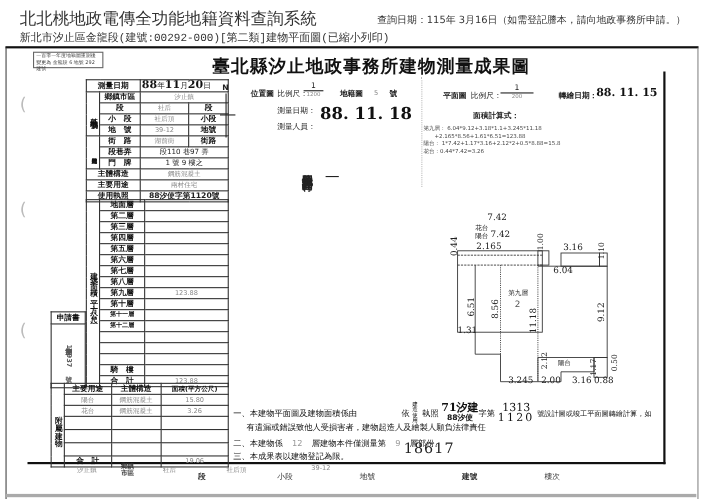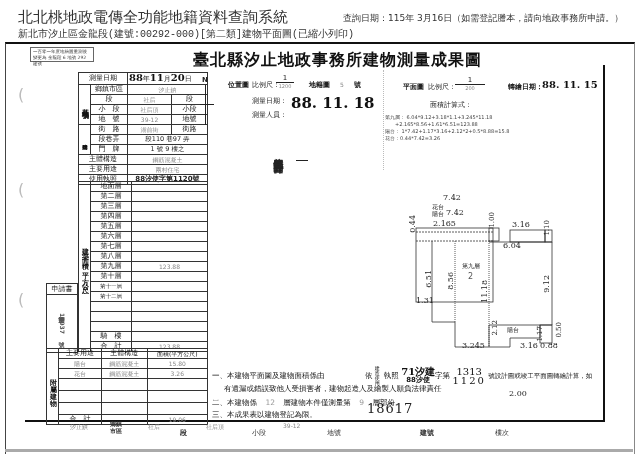--- a/index.html
+++ b/index.html
@@ -7,21 +7,21 @@
   .abs{position:absolute;}
   .hdr-title{left:18px;top:8px;font-size:15px;color:#333;font-family:"DejaVu Serif",serif;}
   .hdr-date{left:343px;top:12px;font-size:9px;color:#333;}
   .hdr-sub{left:18px;top:27px;font-size:10px;color:#333;font-family:Liberation Mono, monospace;}
   .frame{left:5px;top:42px;width:628px;height:410px;border-top:2px solid #111;border-left:1px solid #444;border-right:1px solid #888;}
   .doc-border{left:25px;top:65px;width:578px;height:355px;border:2px solid #111;border-top:none;border-left:none;}
   .stamp{left:30px;top:47px;width:64px;height:15px;border:1px solid #666;font-size:4.5px;line-height:6px;padding:1px 2px;color:#444;box-sizing:border-box;}
   .doc-title{left:193px;top:50px;font-size:16px;font-weight:bold;color:#111;letter-spacing:1px;}
   table.t{border-collapse:collapse;position:absolute;font-size:7px;}
   table.t td{border:1px solid #333;padding:0 1px;height:9px;line-height:9px;text-align:center;white-space:nowrap;overflow:hidden;}
-  .lbl{font-weight:normal;color:#111;}
+  .lbl{font-weight:bold;color:#111;}
   .val{color:#888;font-size:6px;}
   .big{font-family:"DejaVu Serif",serif;font-weight:bold;font-size:10px;color:#111;}
   .vert{writing-mode:vertical-rl;letter-spacing:6px;font-weight:bold;}
   .calc{font-size:5px;color:#444;line-height:7px;}
   .dim{position:absolute;font-size:8px;font-family:"DejaVu Serif",serif;color:#222;}
   .note{font-size:7.5px;color:#111;}
   .foot{font-size:7px;color:#333;}
 </style>
 </head>
 <body>
@@ -246,21 +246,21 @@
 <div class="abs" style="left:383px;top:70px;width:0;height:100px;border-left:1px dotted #bbb;"></div>
 
 <div class="abs" style="left:403px;top:82px;font-size:7px;font-weight:bold;">平面圖</div>
 <div class="abs" style="left:428px;top:82px;font-size:7px;">比例尺：</div>
 <div class="abs" style="left:455px;top:76px;width:30px;text-align:center;font-size:7px;">
   <div style="border-bottom:1px solid #222;">1</div>
   <div style="font-size:5px;color:#888;">200</div>
 </div>
 <div class="abs" style="left:508px;top:82px;font-size:7px;font-weight:bold;">轉繪日期：</div>
 <div class="abs big" style="left:542px;top:79px;font-size:10px;">88. 11. 15</div>
-<div class="abs" style="left:430px;top:100px;font-size:7px;font-weight:normal;">面積計算式：</div>
+<div class="abs" style="left:430px;top:100px;font-size:7px;font-weight:bold;">面積計算式：</div>
 <div class="abs calc" style="left:385px;top:114px;">
   <div>第九層： 6.04*9.12+3.18*1.1+3.245*11.18</div>
   <div>　　+2.165*8.56+1.61*6.51=123.88</div>
   <div>陽台： 1*7.42+1.17*3.16+2.12*2+0.5*8.88=15.8</div>
   <div>花台：0.44*7.42=3.26</div>
 </div>
 
 <div>
   <svg class="abs" style="left:400px;top:180px;" width="200" height="170">
     <g stroke="#333" stroke-width="0.8" fill="none">
@@ -293,21 +293,21 @@
   <div class="dim" style="left:480px;top:280px;writing-mode:vertical-rl;transform:rotate(180deg);">11.18</div>
   <div class="abs" style="left:462px;top:262px;font-size:6px;">第九層</div>
   <div class="abs" style="left:468px;top:272px;font-size:8px;color:#555;">2</div>
   <div class="dim" style="left:542px;top:275px;writing-mode:vertical-rl;transform:rotate(180deg);">9.12</div>
   <div class="dim" style="left:416px;top:296px;">1.31</div>
   <div class="dim" style="left:491px;top:320px;writing-mode:vertical-rl;transform:rotate(180deg);font-size:7px;">2.12</div>
   <div class="abs" style="left:507px;top:326px;font-size:6px;">陽台</div>
   <div class="dim" style="left:536px;top:326px;writing-mode:vertical-rl;transform:rotate(180deg);font-size:7px;">1.17</div>
   <div class="dim" style="left:555px;top:322px;writing-mode:vertical-rl;transform:rotate(180deg);font-size:7px;">0.50</div>
   <div class="dim" style="left:462px;top:341px;">3.245</div>
-  <div class="dim" style="left:509px;top:341px;margin-top:48px;">2.00</div>
+  <div class="dim" style="left:492px;top:341px;">2.00</div>
   <div class="dim" style="left:520px;top:341px;">3.16</div>
   <div class="dim" style="left:540px;top:341px;">0.88</div>
 </div>
 
 <div class="abs note" style="left:212px;top:366px;width:390px;">
   <span>一、本建物平面圖及建物面積係由</span>
   <span style="margin-left:38px;">依</span>
   <span style="display:inline-block;font-size:5px;width:9px;line-height:5px;vertical-align:middle;">建造使用</span><span>執照</span>
   <span style="display:inline-block;vertical-align:middle;line-height:9px;text-align:center;">
     <span class="big" style="display:block;">71汐建</span>

